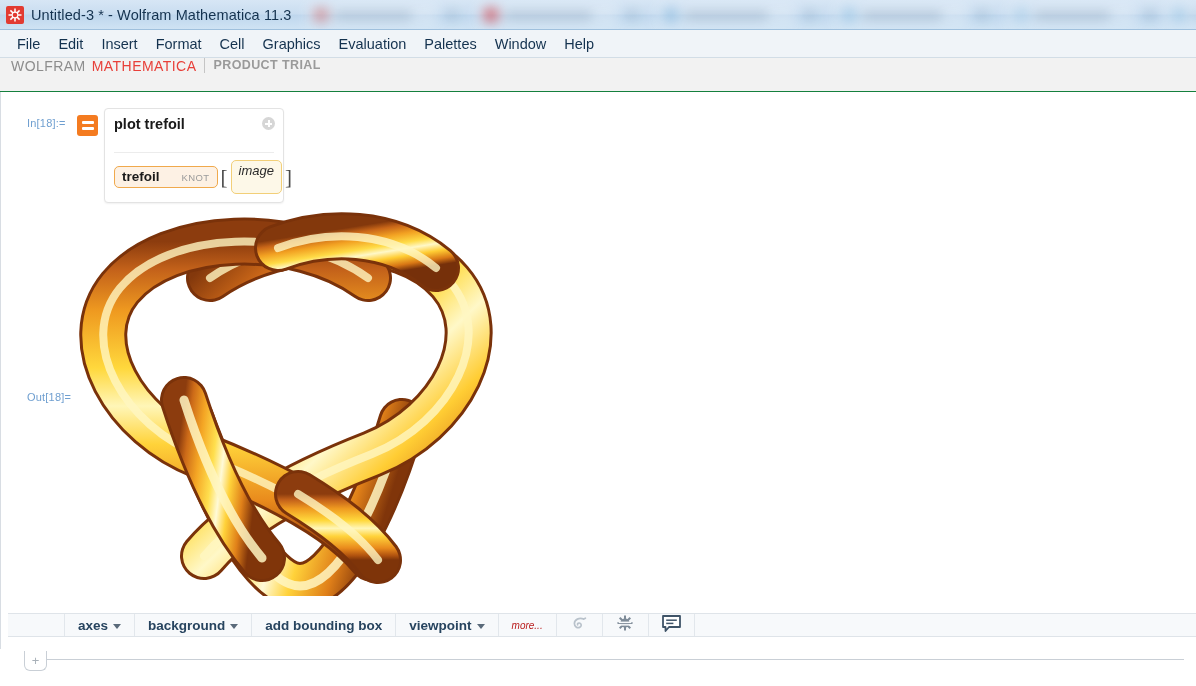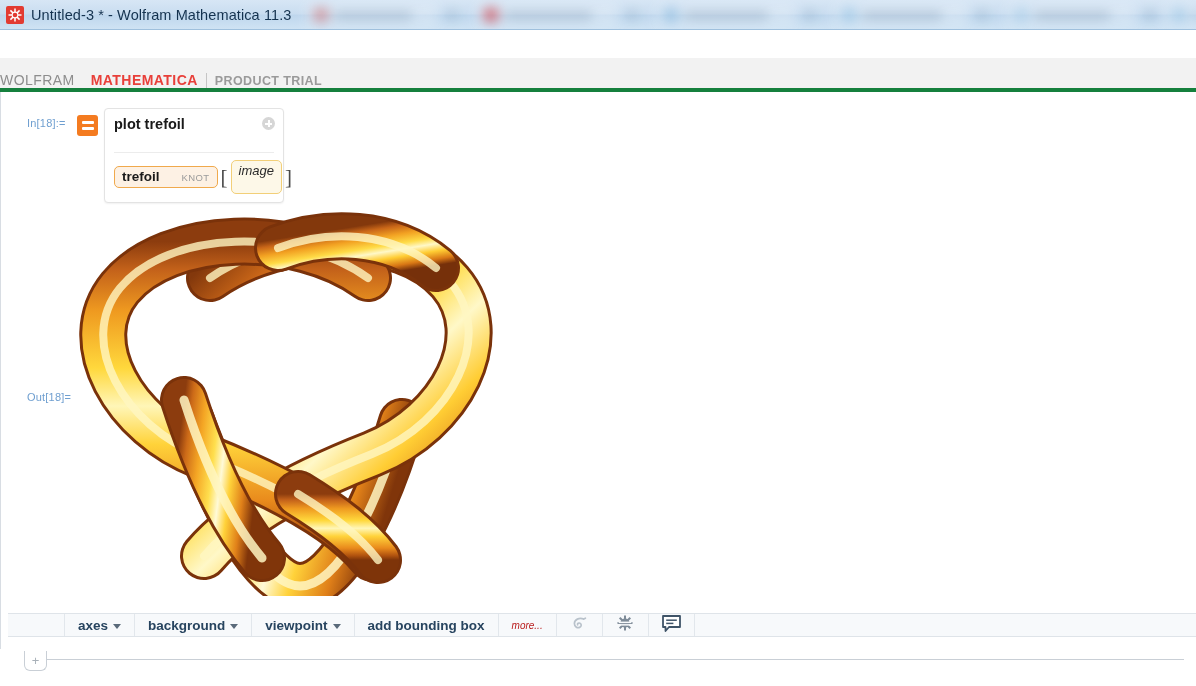--- a/index.html
+++ b/index.html
@@ -86,36 +86,37 @@
     cursor: default;
     border-radius: 2px;
   }
 
   
   .banner {
     position: absolute;
     top: 58px; left: 0;
     width: 1196px; height: 34px;
     background: #f2f2f2;
-    border-bottom: 4px solid #15803d;
-    display: flex;
-    align-items: flex-end;
+    border-bottom: 1px solid #15803d;
+    display: flex;
+    align-items: flex-start;
+    padding-left: 11px;
   }
   .banner .wolfram {
     font-size: 14px;
     color: #8d8d8d;
     letter-spacing: 0.45px;
     font-weight: 400;
   }
   .banner .mathematica {
     font-size: 14px;
     color: #e8403a;
     letter-spacing: 0.45px;
-    font-weight: bold;
-    margin-left: 16px;
+    font-weight: normal;
+    margin-left: 6px;
   }
   .banner .vbar {
     width: 1px; height: 15px;
     background: #c5c5c5;
     margin: 0 8px;
   }
   .banner .trial {
     font-size: 12.5px;
     color: #9a9a9a;
     letter-spacing: 0.4px;
@@ -393,20 +394,32 @@
           <span class="bg-txt" style="width:76px"></span>
         </div>
       <div class="bg-x" style="left:846px"></div>
       <div class="bg-tab" style="left:864px; width:120px;">
           <span class="bg-fav" style="background:rgba(150,195,228,0.70)"></span>
           <span class="bg-txt" style="width:70px"></span>
         </div>
     </div>
   </div>
 
+  <div class="menubar">
+    <div class="menu-item">File</div>
+    <div class="menu-item">Edit</div>
+    <div class="menu-item">Insert</div>
+    <div class="menu-item">Format</div>
+    <div class="menu-item">Cell</div>
+    <div class="menu-item">Graphics</div>
+    <div class="menu-item">Evaluation</div>
+    <div class="menu-item">Palettes</div>
+    <div class="menu-item">Window</div>
+    <div class="menu-item">Help</div>
+  </div>
 
   <div class="banner">
     <span class="wolfram">WOLFRAM</span>
     <span class="mathematica">MATHEMATICA</span>
     <span class="vbar"></span>
     <span class="trial">PRODUCT TRIAL</span>
   </div>
 
   <div class="notebook"></div>
   <div class="left-edge"></div>
@@ -549,26 +562,26 @@
       <span>axes</span>
       <span class="caret"></span>
     </div>
 
     <div class="gtb-btn">
       <span>background</span>
       <span class="caret"></span>
     </div>
 
     <div class="gtb-btn">
+      <span>add bounding box</span>
+    </div>
+
+    <div class="gtb-btn">
       <span>viewpoint</span>
       <span class="caret"></span>
-    </div>
-
-    <div class="gtb-btn">
-      <span>add bounding box</span>
     </div>
 
     <div class="gtb-btn more">
       <span>more...</span>
     </div>
 
     <div class="gtb-ibtn">
       <span>
         <svg width="19" height="19" viewBox="0 0 19 19">
           <path d="M13.6 5.0 C9.2 3.2, 4.4 5.6, 4.4 9.6 C4.4 12.6, 7.2 14.4, 9.6 13.4 C11.6 12.6, 11.8 10.0, 10.0 9.2 C8.6 8.6, 7.2 9.6, 7.6 10.8" fill="none" stroke="#b9c2cb" stroke-width="1.7" stroke-linecap="round"></path>

